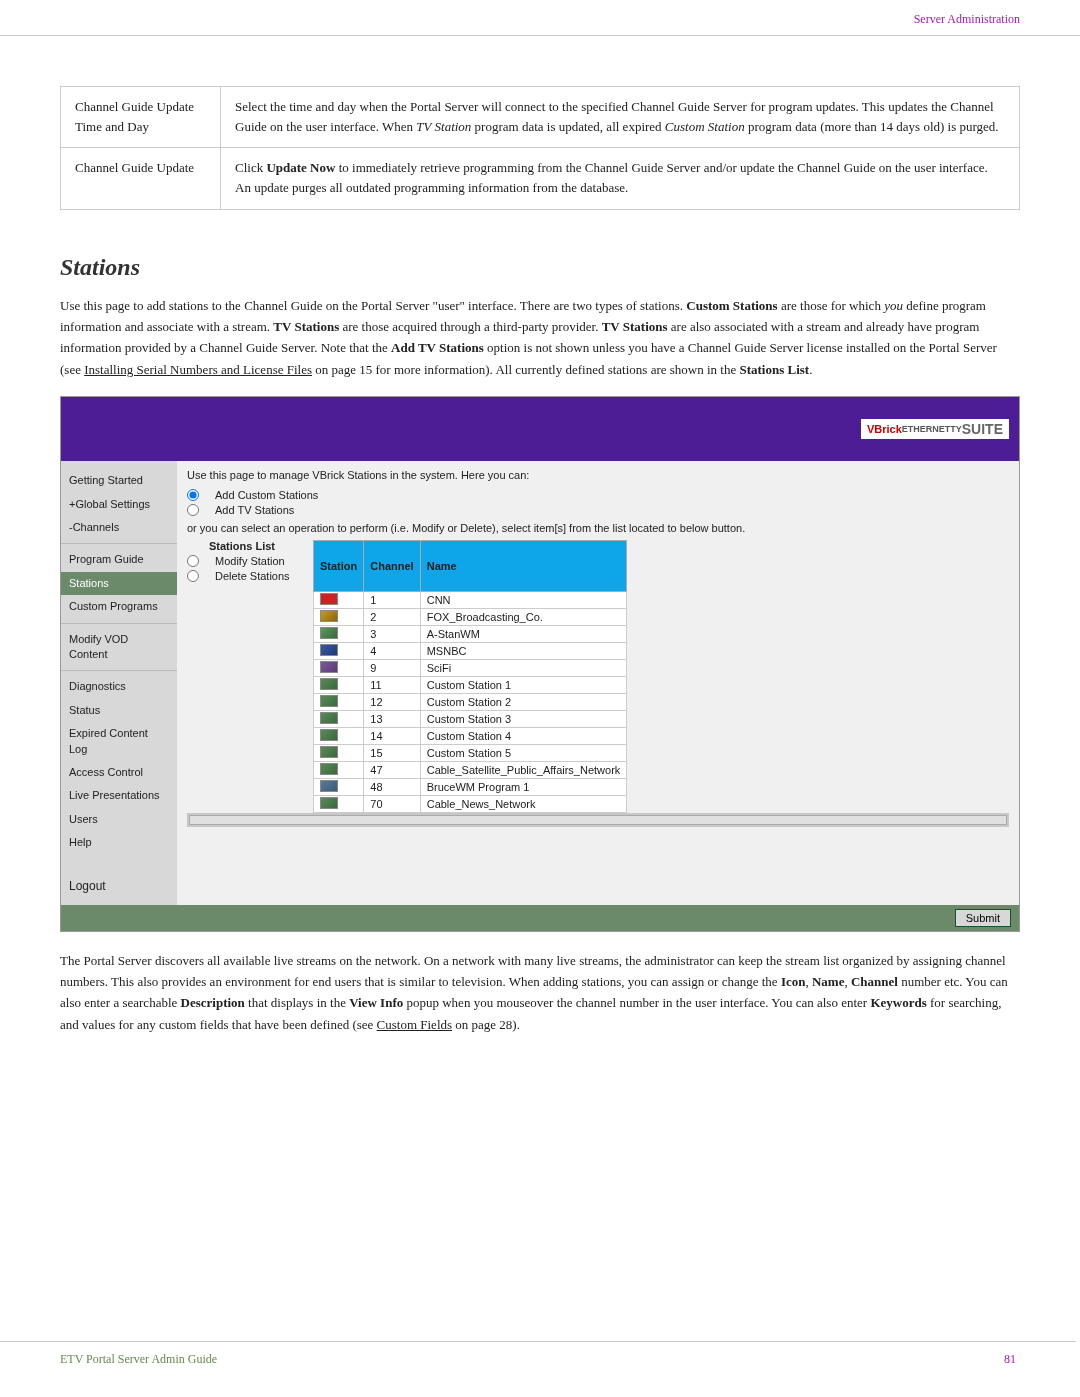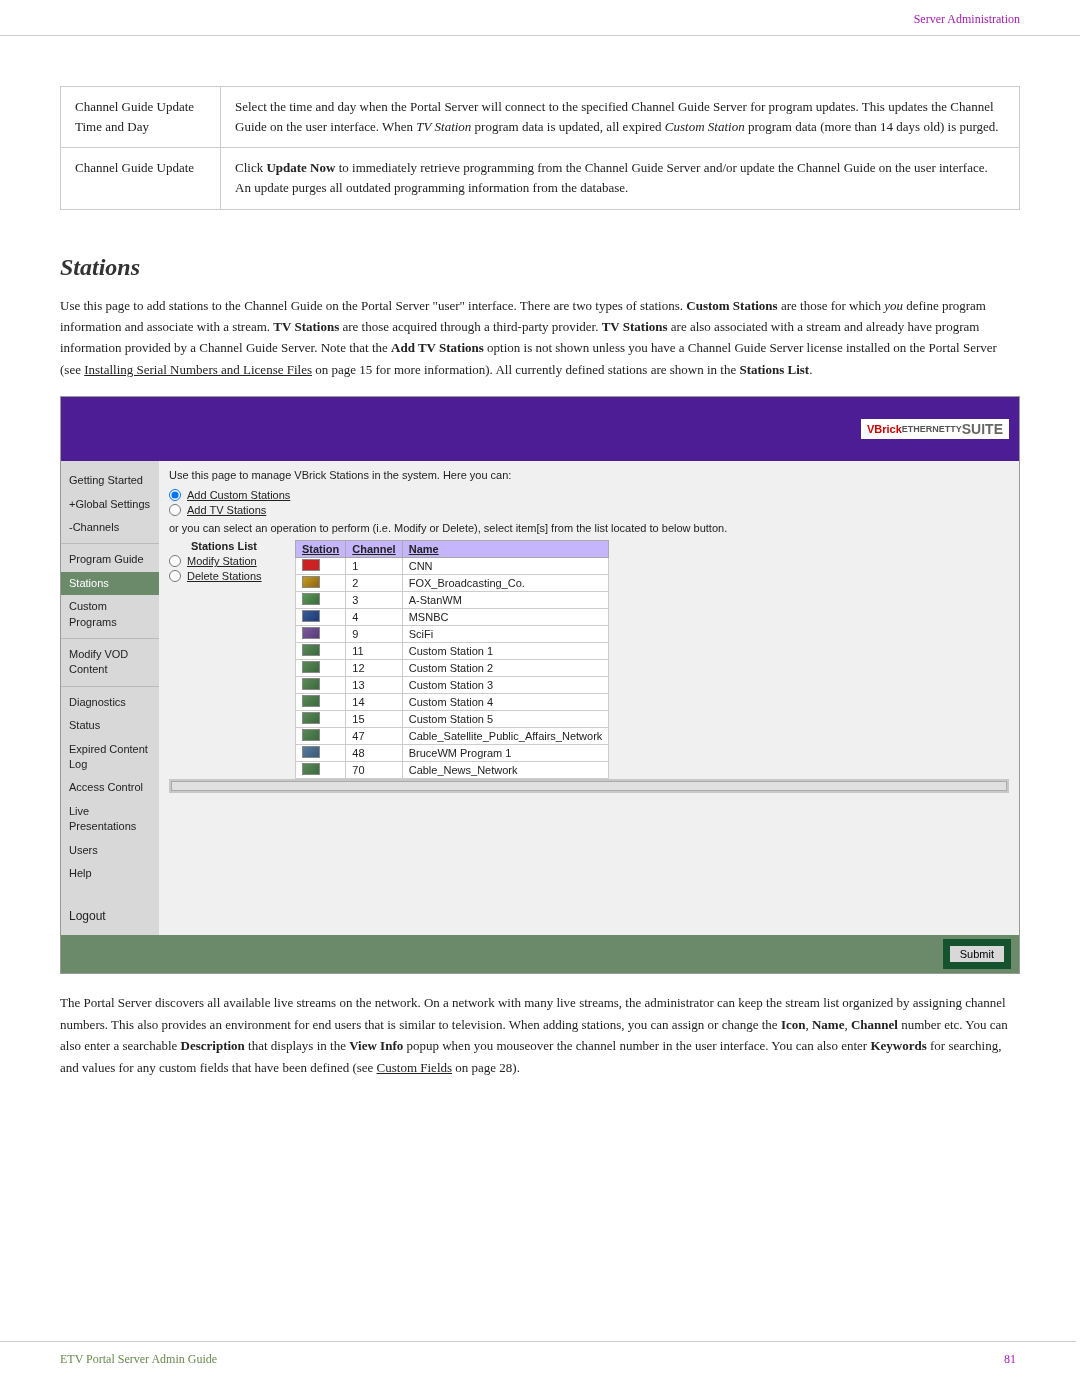--- a/index.html
+++ b/index.html
@@ -108,21 +108,21 @@
     .vbrick-logo .vb-red { color: #cc0000; font-weight: 900; font-size: 11px; }
     .vbrick-logo .vb-tag { font-size: 14px; color: #666; display: block; }
 
     .screenshot-inner {
       display: flex;
       min-height: 340px;
     }
 
     
     .sidebar {
-      width: 98px;
+      width: 116px;
       background: #d8d8d8;
       padding: 8px 0;
       flex-shrink: 0;
     }
 
     .sidebar-item {
       padding: 4px 8px;
       font-size: 11px;
       font-family: Arial, sans-serif;
       cursor: pointer;
@@ -163,25 +163,24 @@
       color: #222;
     }
 
     .radio-group {
       margin-bottom: 6px;
     }
 
     .radio-option {
       display: flex;
       align-items: center;
-      gap: 6px;
+      gap: 16px;
       font-size: 11px;
       font-family: Arial, sans-serif;
       margin-bottom: 3px;
-      text-decoration: underline;
     }
 
     .radio-option input[type="radio"] {
       width: 12px;
       height: 12px;
     }
 
     .or-text {
       font-size: 11px;
       font-family: Arial, sans-serif;
@@ -208,46 +207,45 @@
     }
 
     .stations-table {
       border-collapse: collapse;
       font-size: 11px;
       font-family: Arial, sans-serif;
       flex: 1;
     }
 
     .stations-table th {
-      background: #c4b5fd;
+      background: #0ea5e9;
       border: 1px solid #aaa;
-      padding: 2px 6px;
+      padding: 19px 6px;
       text-align: left;
-      text-decoration: underline;
       font-weight: bold;
     }
 
     .stations-table td {
       border: 1px solid #ccc;
       padding: 1px 6px;
       background: #fff;
       vertical-align: middle;
     }
 
     .screenshot-bottom {
       background: #6a8a6a;
       padding: 4px 8px;
       display: flex;
       justify-content: flex-end;
       align-items: center;
     }
 
     .submit-btn {
       background: #d8d8d8;
-      border: 7px solid #14532d;
+      border: 1px solid #14532d;
       padding: 2px 10px;
       font-size: 11px;
       font-family: Arial, sans-serif;
       cursor: pointer;
     }
 
     .scrollbar-area {
       background: #c8c8c8;
       height: 14px;
       display: flex;

